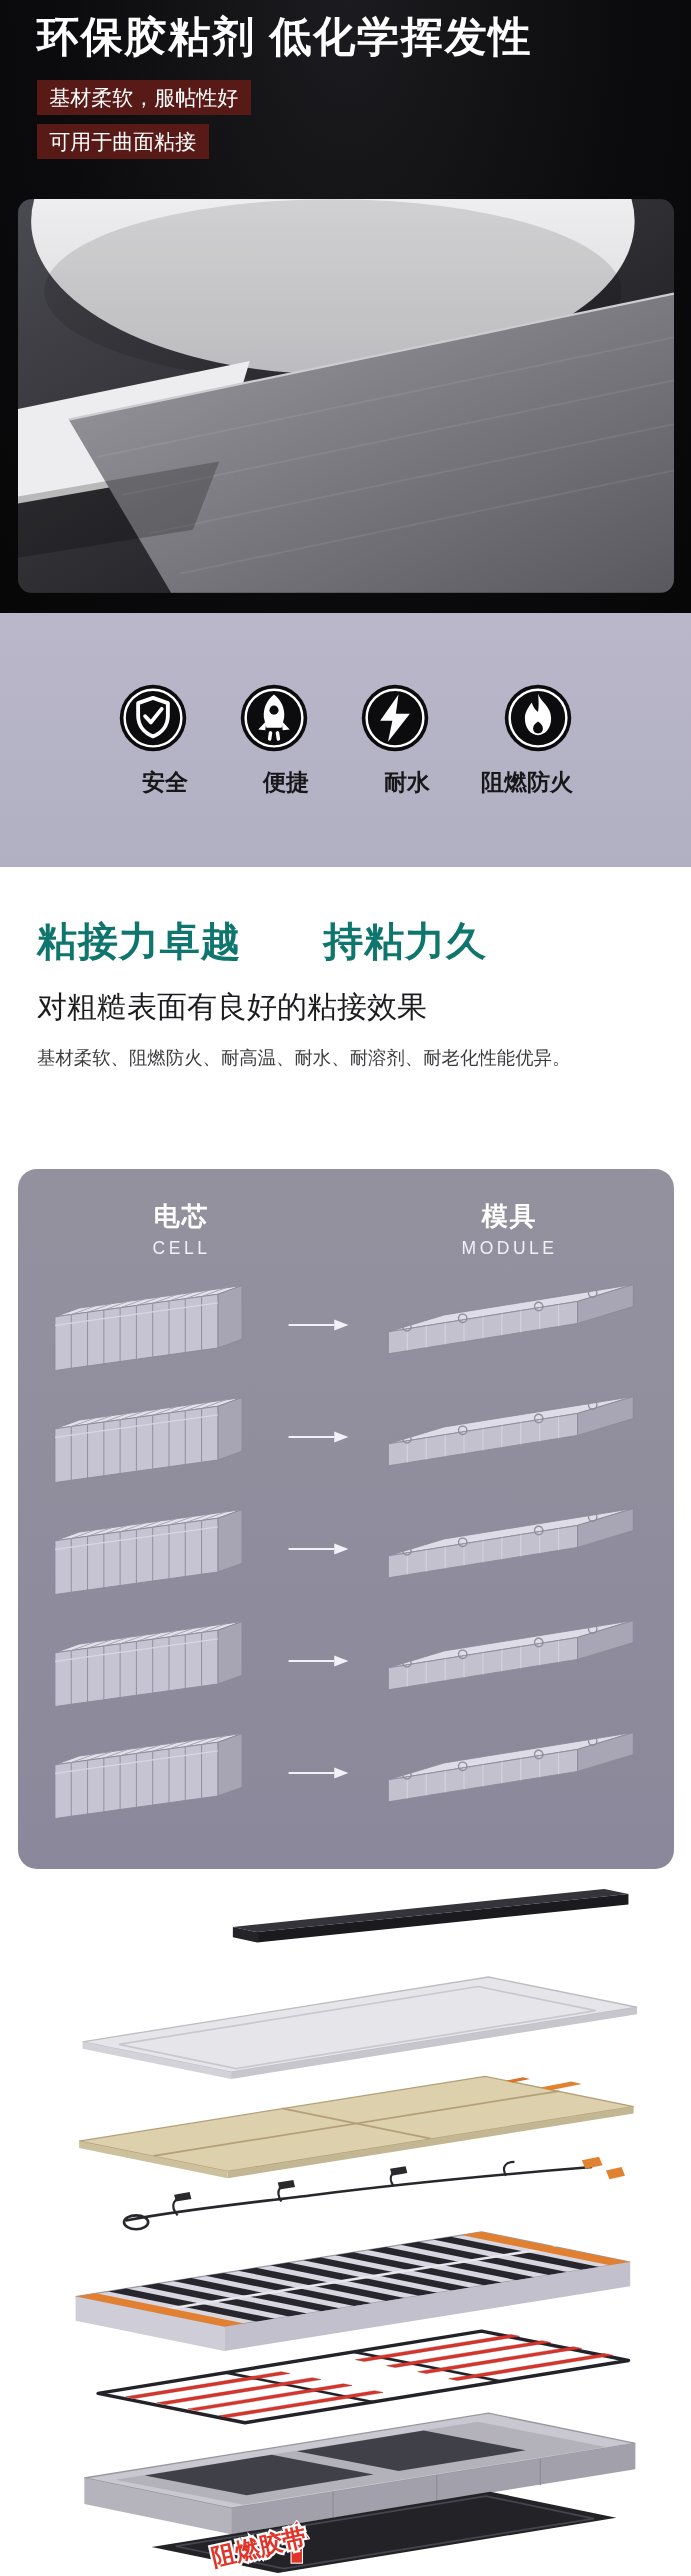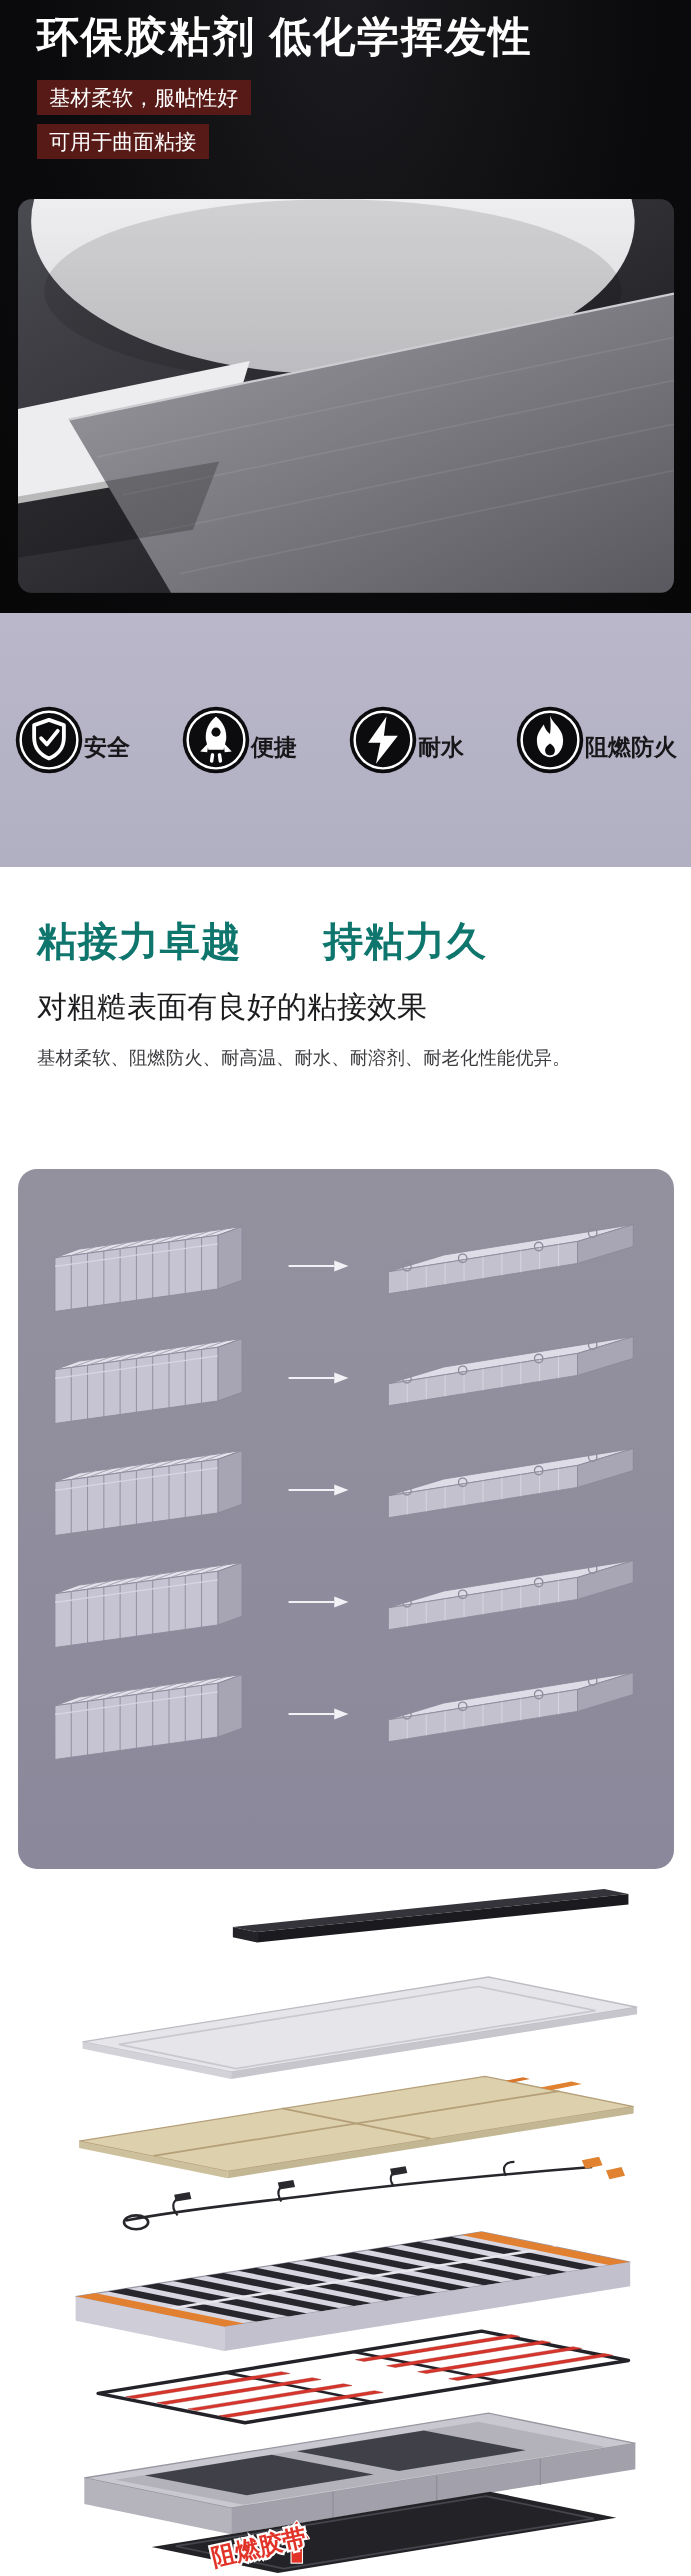--- a/index.html
+++ b/index.html
@@ -53,22 +53,22 @@
     height:254px;
     background:linear-gradient(180deg,#b9b7c9 0%, #b1afc2 100%);
     display:flex;
     justify-content:center;
     align-items:center;
     gap:51px;
     box-sizing:border-box;
   }
   .feature{
     display:flex;
-    flex-direction:row;
-    align-items:center;
+    flex-direction:column;
+    align-items:flex-end;
   }
   .feature .fi-circle{width:70px;height:70px;}
   .feature .fi-label{
     margin-top:14px;
     font-size:23px;
     font-weight:600;
     color:#17171a;
     white-space:nowrap;
   }
 
@@ -293,20 +293,30 @@
   </section>
 
   <section class="adhesion">
     <h2 class="adhesion-title">粘接力卓越　　持粘力久</h2>
     <p class="adhesion-subtitle">对粗糙表面有良好的粘接效果</p>
     <p class="adhesion-desc">基材柔软、阻燃防火、耐高温、耐水、耐溶剂、耐老化性能优异。</p>
   </section>
 
   <section class="process">
     <div class="panel">
+      <div class="proc-head">
+        <div class="proc-col">
+          <div class="t">电芯</div>
+          <div class="s">CELL</div>
+        </div>
+        <div class="proc-col">
+          <div class="t">模具</div>
+          <div class="s">MODULE</div>
+        </div>
+      </div>
 
       <div class="proc-rows">
         <div class="proc-row">
           <svg width="208" height="100" viewBox="0 0 238 114">
               <use href="#sym-cells"></use>
             </svg>
           <svg width="63" height="15.8" viewBox="0 0 72 18">
               <use href="#sym-arrow"></use>
             </svg>
           <svg width="263" height="89" viewBox="0 0 300 102">

